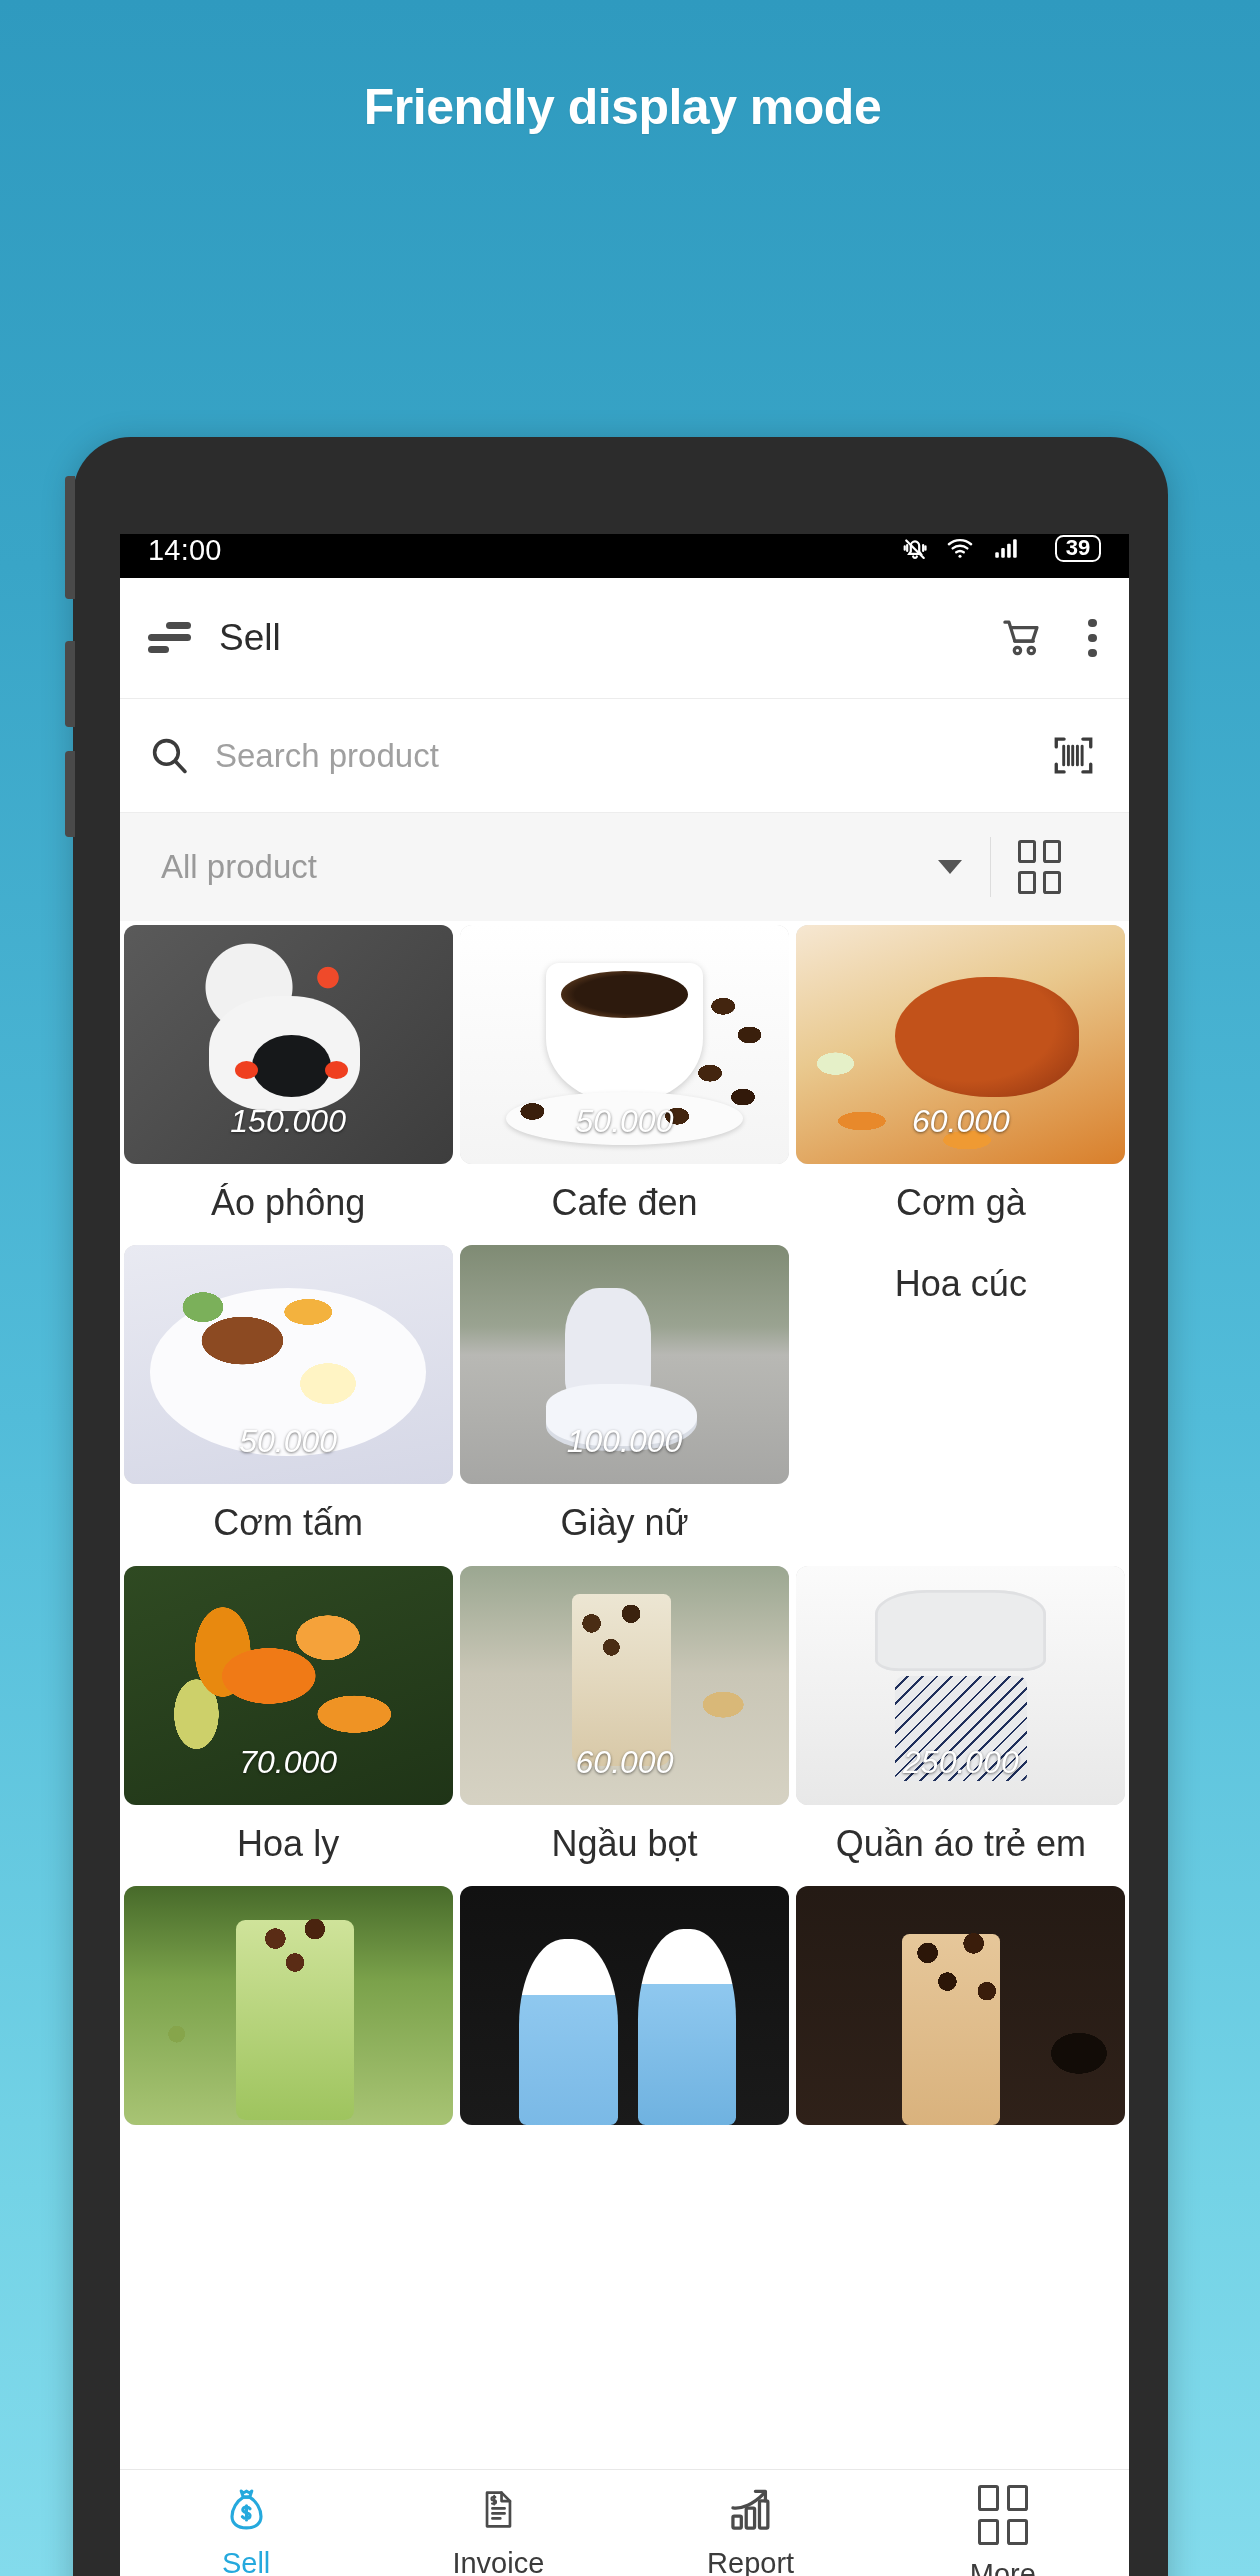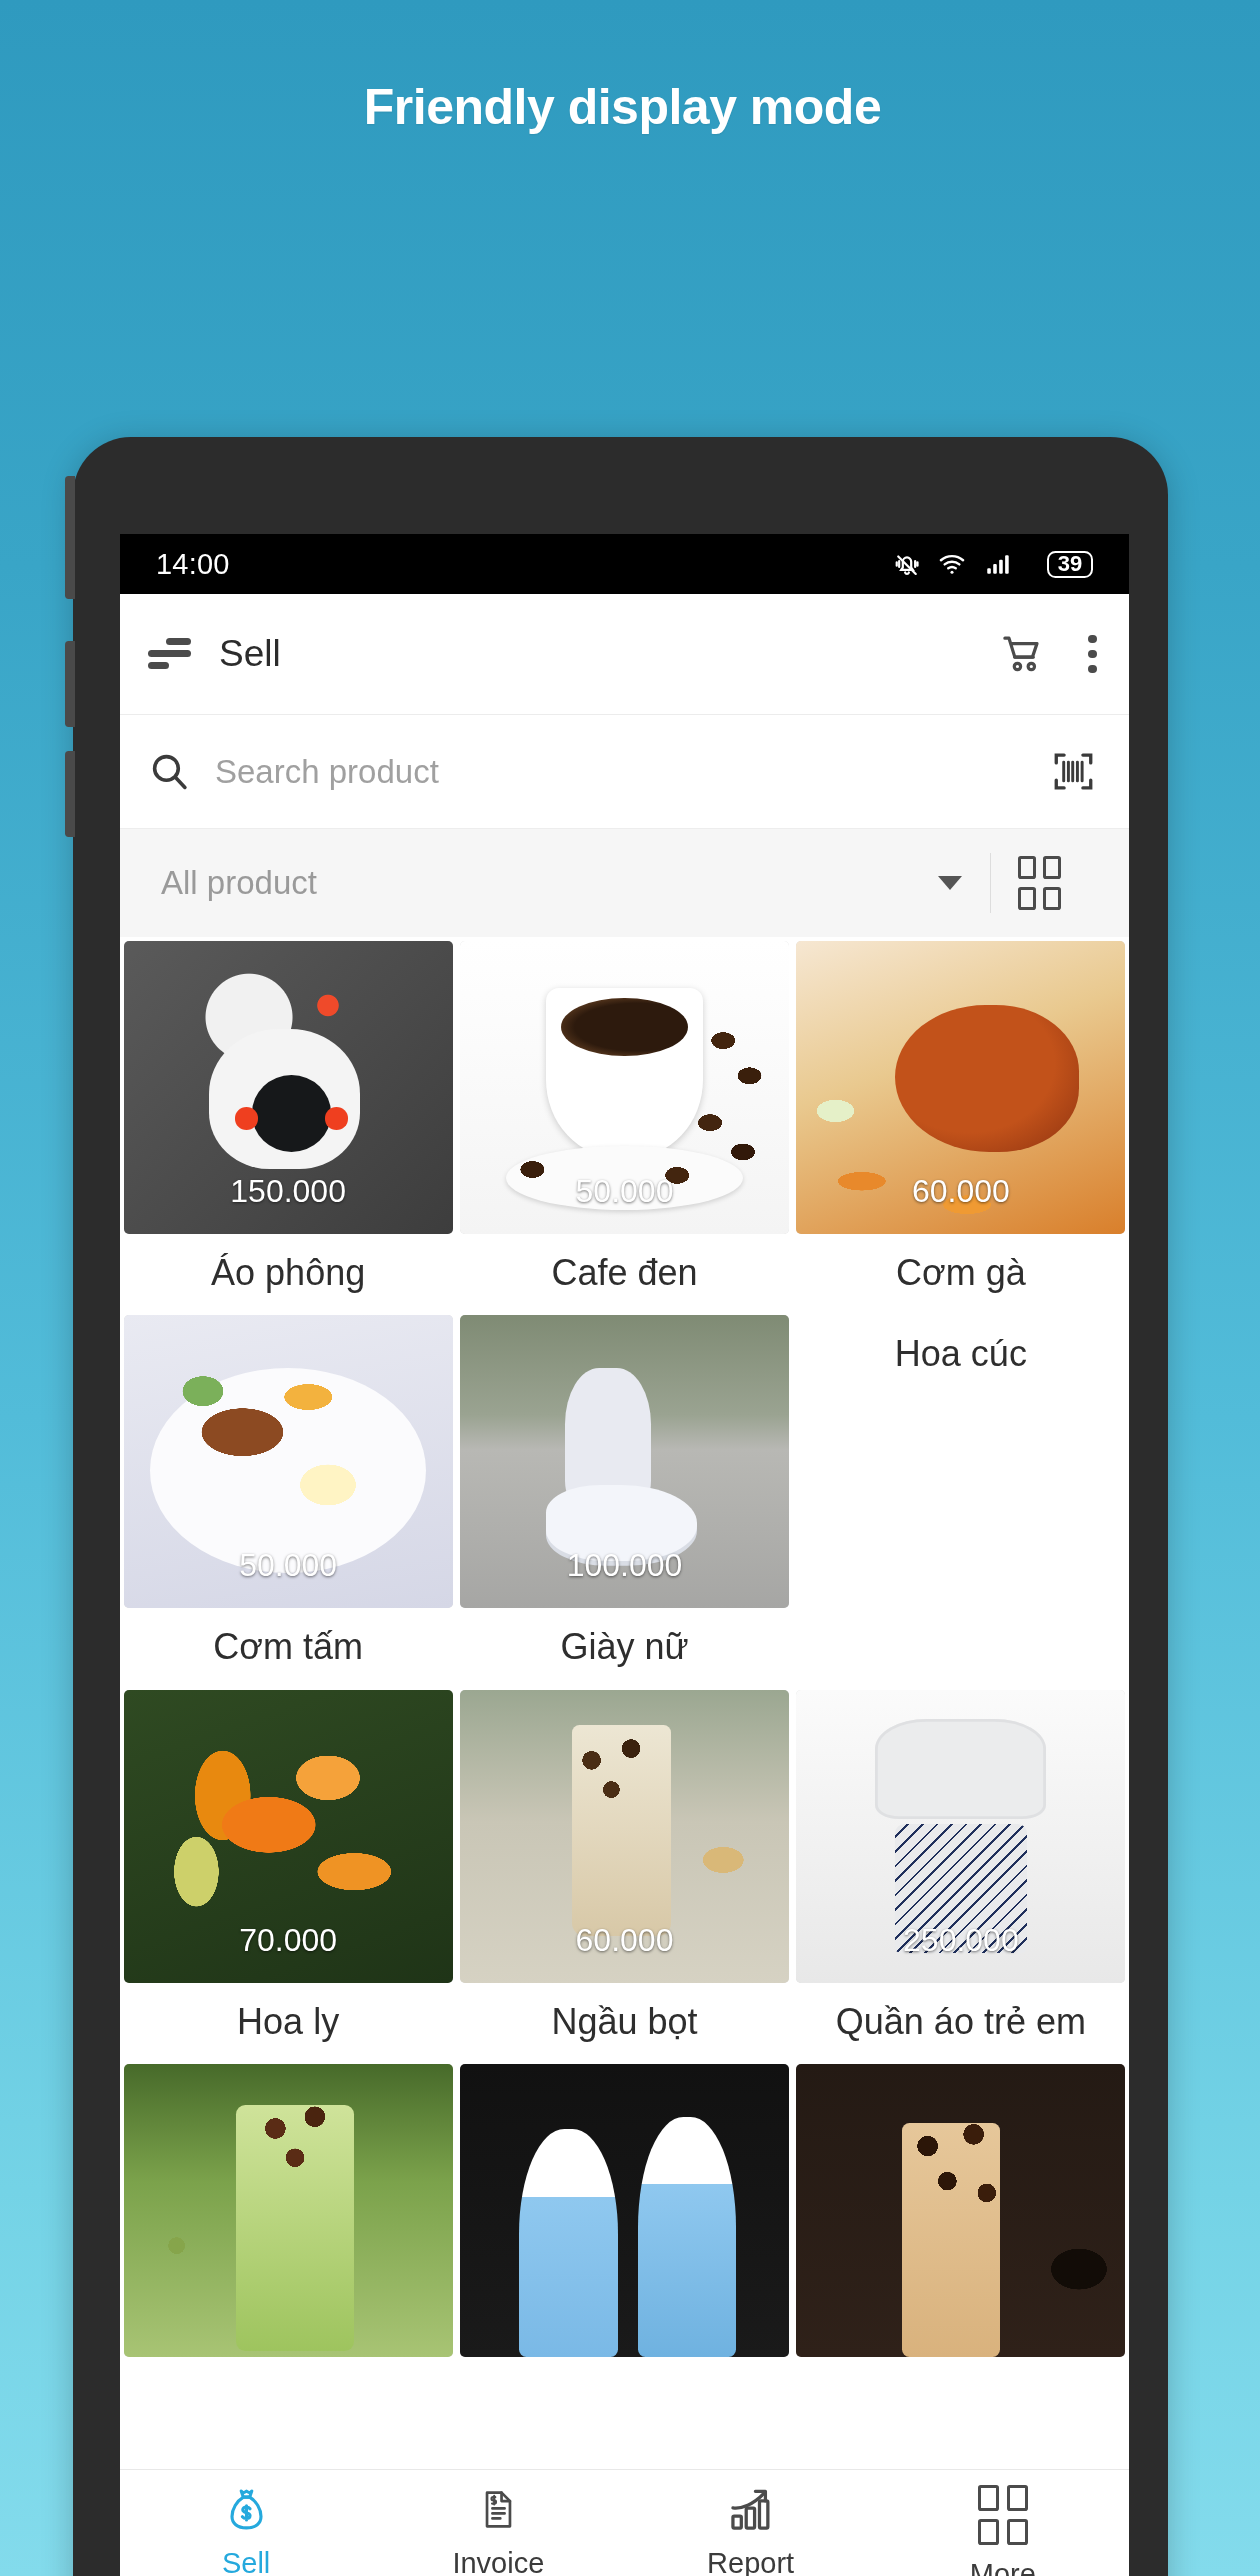--- a/index.html
+++ b/index.html
@@ -48,23 +48,23 @@
   .screen {
     position: absolute;
     left: 47px; top: 97px;
     width: 1009px; height: 2088px;
     background: #ffffff;
     overflow: hidden;
   }
 
   
   .statusbar {
-    height: 60px; background: #000000;
-    display: flex; align-items: center;
-    padding: 0 36px;
+    height: 44px; background: #000000;
+    display: flex; align-items: flex-start;
+    padding: 0 28px;
     color: #ffffff;
   }
   .status-time { font-size: 29px; letter-spacing: 0.2px; }
   .status-icons {
     margin-left: auto;
     display: flex; align-items: center; gap: 16px;
   }
   .si { display: block; }
   .battery {
     display: flex; align-items: center; justify-content: center;
@@ -144,24 +144,25 @@
     padding: 3.7px 0 0 0;
     display: grid;
     grid-template-columns: repeat(3, 1fr);
     column-gap: 7.5px;
     row-gap: 0;
     padding-left: 3.7px; padding-right: 3.7px;
   }
   .cell { width: 100%; }
   .thumb {
     position: relative;
-    width: 100%; height: 293px;
-    border-radius: 5px;
+    width: 100%; height: 239px;
+    border-radius: 12px;
     overflow: hidden;
     background: #d9d9d9;
+    font-style: italic;
   }
   .thumb .art { position: absolute; inset: 0; }
   .price {
     position: absolute;
     left: 0; right: 0; bottom: 24px;
     text-align: center;
     color: #ffffff;
     font-size: 32px;
     text-shadow: 0 0.9px 2.8px rgba(0,0,0,0.55);
   }

